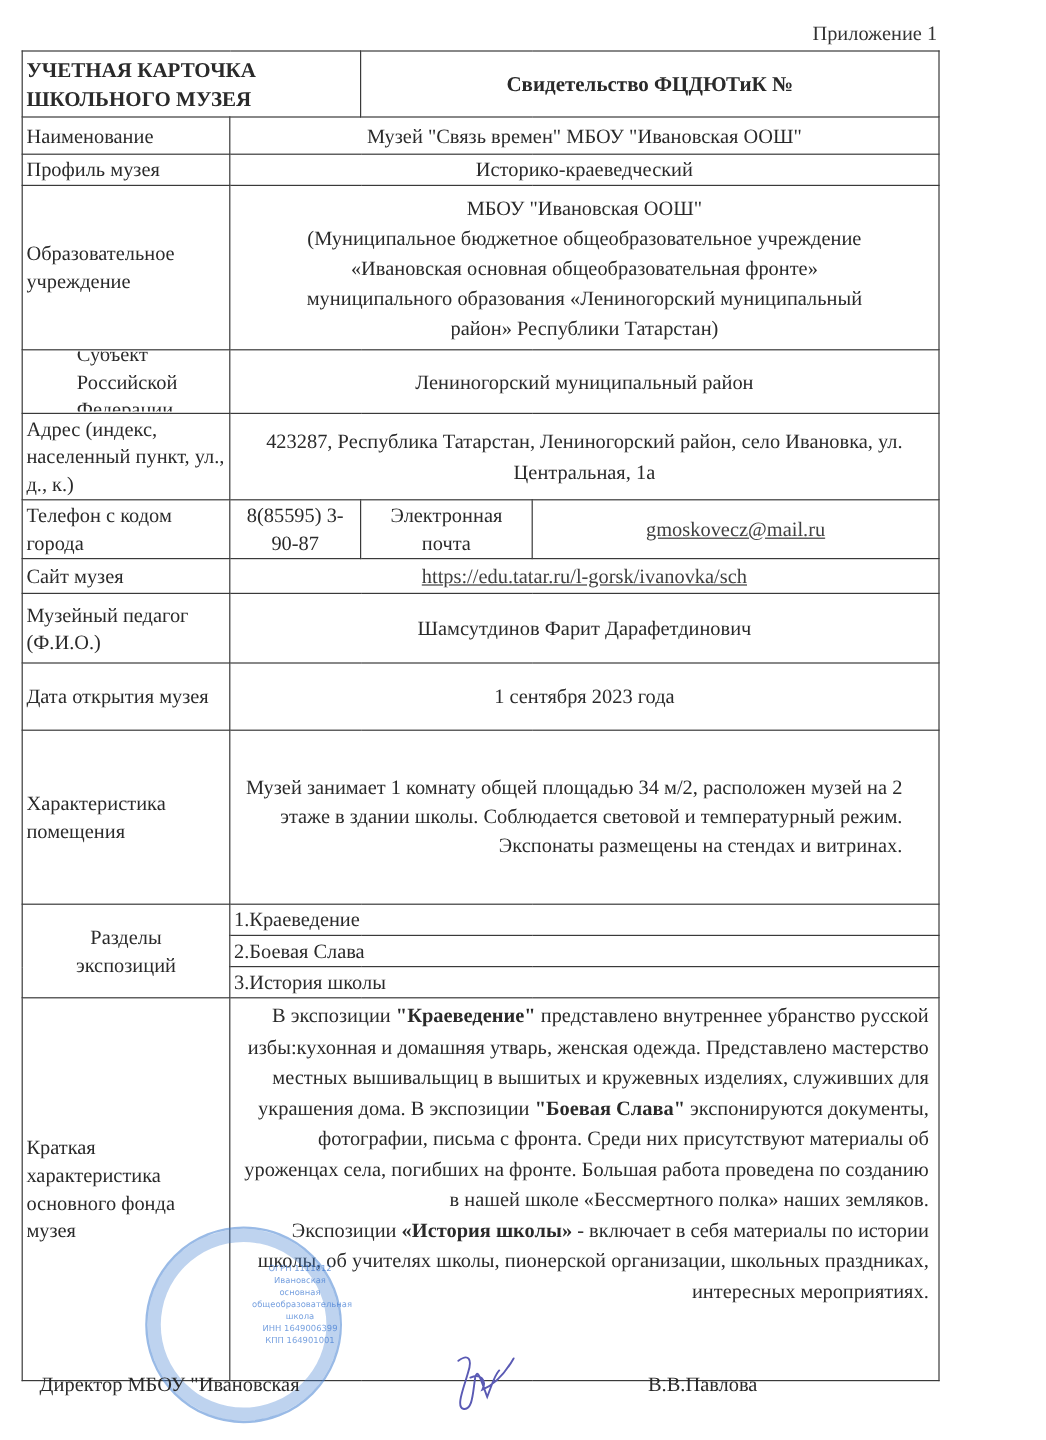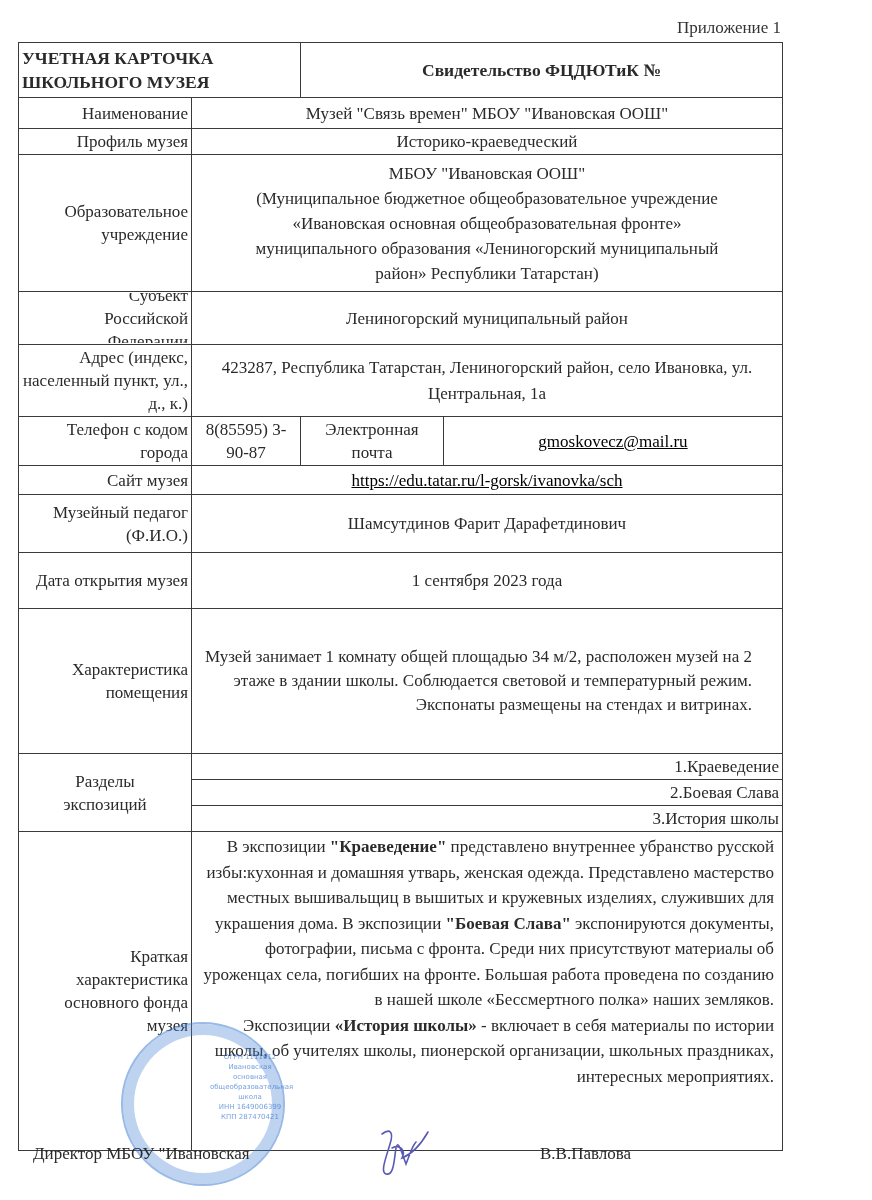--- a/index.html
+++ b/index.html
@@ -11,24 +11,24 @@
     position: absolute; top: 18px; right: 91px; font-size: 17px; color: #333;
   }
   table.card {
     position: absolute; left: 18px; top: 42px; width: 764px;
     border-collapse: collapse; table-layout: fixed; font-size: 17px; line-height: 23px;
   }
   table.card td {
     border: 1.5px solid #3a3a3a; padding: 1px 3px; vertical-align: middle; color: #2a2a2a;
   }
   .c { text-align: center; }
-  .lbl { text-align: right; }
+  .lbl { text-align: left; }
   .hdr-left { font-weight: bold; font-size: 17.5px; line-height: 24px; padding-left: 5px; }
   .hdr-right { font-weight: bold; font-size: 17.5px; text-align: center; }
-  a.link { color: #000000; text-decoration: underline; }
+  a.link { color: #404040; text-decoration: underline; }
   .clip { height: 50px; overflow: hidden; line-height: 23px; }
   .clip-inner { margin-top: -9px; margin-left: 42px; }
   .para { text-align: right; line-height: 24px; }
   .sub td { height: 22px; }
   b { font-weight: bold; }
 
   .stamp {
     position: absolute; left: 121px; top: 1022px; width: 160px; height: 160px;
     border-radius: 50%; border: 2px solid rgba(70,130,210,0.55);
     box-shadow: inset 0 0 0 9px rgba(255,255,255,0), inset 0 0 0 11px rgba(70,130,210,0.35);
@@ -146,21 +146,21 @@
   </table>
 
 <div class="stamp">
   <div class="stamp-inner">
     <div>ОГРН 1111612</div>
     <div>Ивановская</div>
     <div>основная</div>
     <div>общеобразовательная</div>
     <div>школа</div>
     <div>ИНН 1649006399</div>
-    <div>КПП 287470421</div>
+    <div>КПП 164901001</div>
   </div>
 </div>
 
 <svg class="signature" viewBox="0 0 60 56">
   <path d="M10 10 C 18 4, 22 8, 18 20 C 14 34, 8 48, 14 50 C 22 52, 22 36, 24 24 C 26 14, 30 30, 34 40 C 38 30, 40 22, 44 18 M 20 24 C 28 20, 34 26, 30 34 C 40 30, 48 22, 56 8" fill="none" stroke="#5a5ab4" stroke-width="1.6" stroke-linecap="round"></path>
 </svg>
 
 <div class="footer left">Директор МБОУ "Ивановская</div>
 <div class="footer right">В.В.Павлова</div>
 

